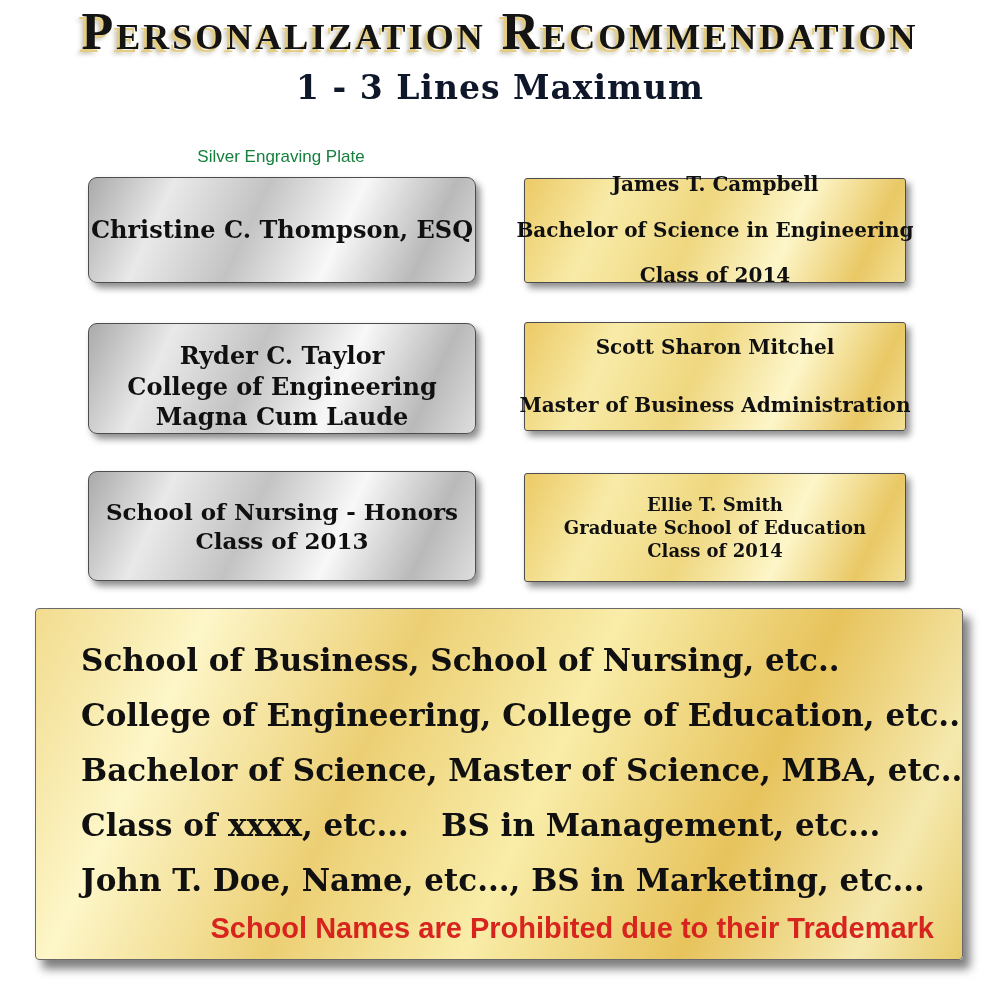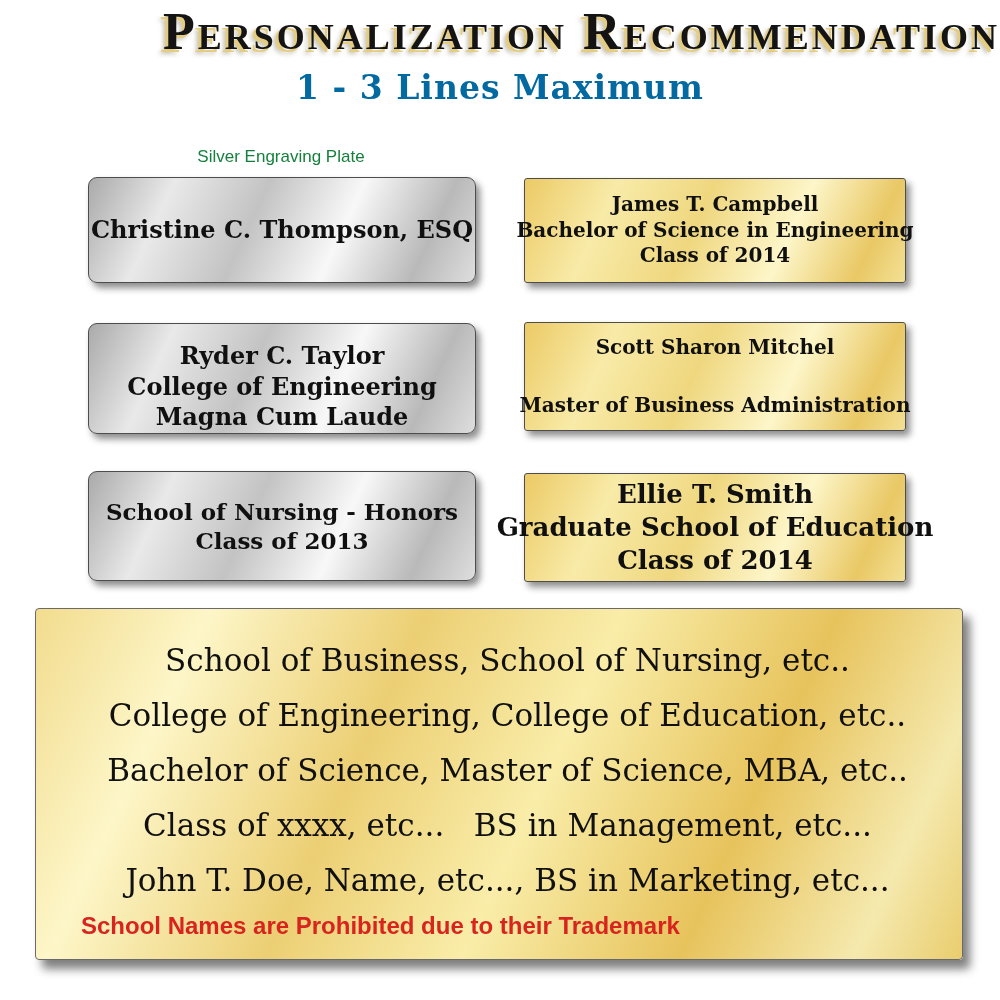--- a/index.html
+++ b/index.html
@@ -12,39 +12,39 @@
     width: 1000px;
     height: 1000px;
     background: #ffffff;
     overflow: hidden;
   }
 
   
   .main-title {
     position: absolute;
     top: 2px; left: 0; width: 1000px;
-    text-align: right;
+    text-align: center;
     font-family: "Liberation Serif", serif;
     font-variant: small-caps;
     font-weight: bold;
     font-size: 52px;
     letter-spacing: 3px;
     color: #141414;
     text-shadow: -3px 3px 0 #e4cd83, -5px 5px 4px rgba(90,80,40,0.35);
     white-space: nowrap;
   }
   .subtitle {
     position: absolute;
     top: 68px; left: 0; width: 1000px;
     text-align: center;
     font-family: "DejaVu Serif", serif;
     font-weight: bold;
     font-size: 33px;
     letter-spacing: 1px;
-    color: #0369a1;
+    color: #0f172a;
   }
   .col-header {
     position: absolute;
     top: 147px;
     text-align: center;
     font-size: 17px;
     color: #15803d;
   }
   .col-header.silver-h { left: 88px;  width: 386px; }
   .col-header.gold-h   { left: 540px; width: 380px; margin-top: 28px; }
@@ -74,53 +74,52 @@
   .gold {
     background: linear-gradient(115deg,
       #ecca66 0%, #f8eba8 22%, #efd77f 45%,
       #fdf6c9 68%, #e9c865 88%, #f3e095 100%);
     border-radius: 3px;
   }
 
   .plate-s1 { left: 88px;  top: 177px; width: 386px; height: 104px; font-size: 24px; }
   .plate-s2 { left: 88px;  top: 323px; width: 386px; height: 109px; font-size: 24px; justify-content: flex-end; }
   .plate-s3 { left: 88px;  top: 471px; width: 386px; height: 108px; font-size: 23px; }
-  .plate-g1 { left: 524px; top: 178px; width: 380px; height: 103px; font-size: 20px; }
+  .plate-g1 { left: 524px; top: 178px; width: 380px; height: 103px; font-size: 20px; gap: 20px; }
   .plate-g2 { left: 524px; top: 322px; width: 380px; height: 107px; font-size: 20px; gap: 32px; }
-  .plate-g3 { left: 524px; top: 473px; width: 380px; height: 107px; font-size: 26px; }
+  .plate-g3 { left: 524px; top: 473px; width: 380px; height: 107px; font-size: 18px; }
 
   
   .example-plate {
     position: absolute;
     left: 35px; top: 608px;
     width: 928px; height: 352px;
     box-sizing: border-box;
     background: linear-gradient(115deg,
       #f2dc8e 0%, #fdf6c8 16%, #eccf74 36%,
       #f9eda9 54%, #e7c35c 74%, #f5e9ae 90%, #e9cd6e 100%);
     border: 1px solid #6a6a6a;
     border-radius: 4px;
     box-shadow: 7px 9px 10px rgba(0,0,0,0.5);
     padding: 24px 28px 0 45px;
   }
   .example-plate .ex-line {
     font-family: "DejaVu Serif", serif;
-    font-weight: normal;
+    font-weight: bold;
     font-size: 31px;
     line-height: 55px;
     color: #101010;
     white-space: pre;
-    text-align: center;
   }
   .warning {
     margin-top: 4px;
-    text-align: left;
+    text-align: right;
     font-family: "Liberation Sans", sans-serif;
     font-weight: bold;
-    font-size: 24px;
+    font-size: 29px;
     color: #d8241f;
   }
 </style>
 </head>
 <body>
 
 <div class="canvas">
 
   <div class="main-title">Personalization Recommendation</div>
   <div class="subtitle">1 - 3 Lines Maximum</div>

